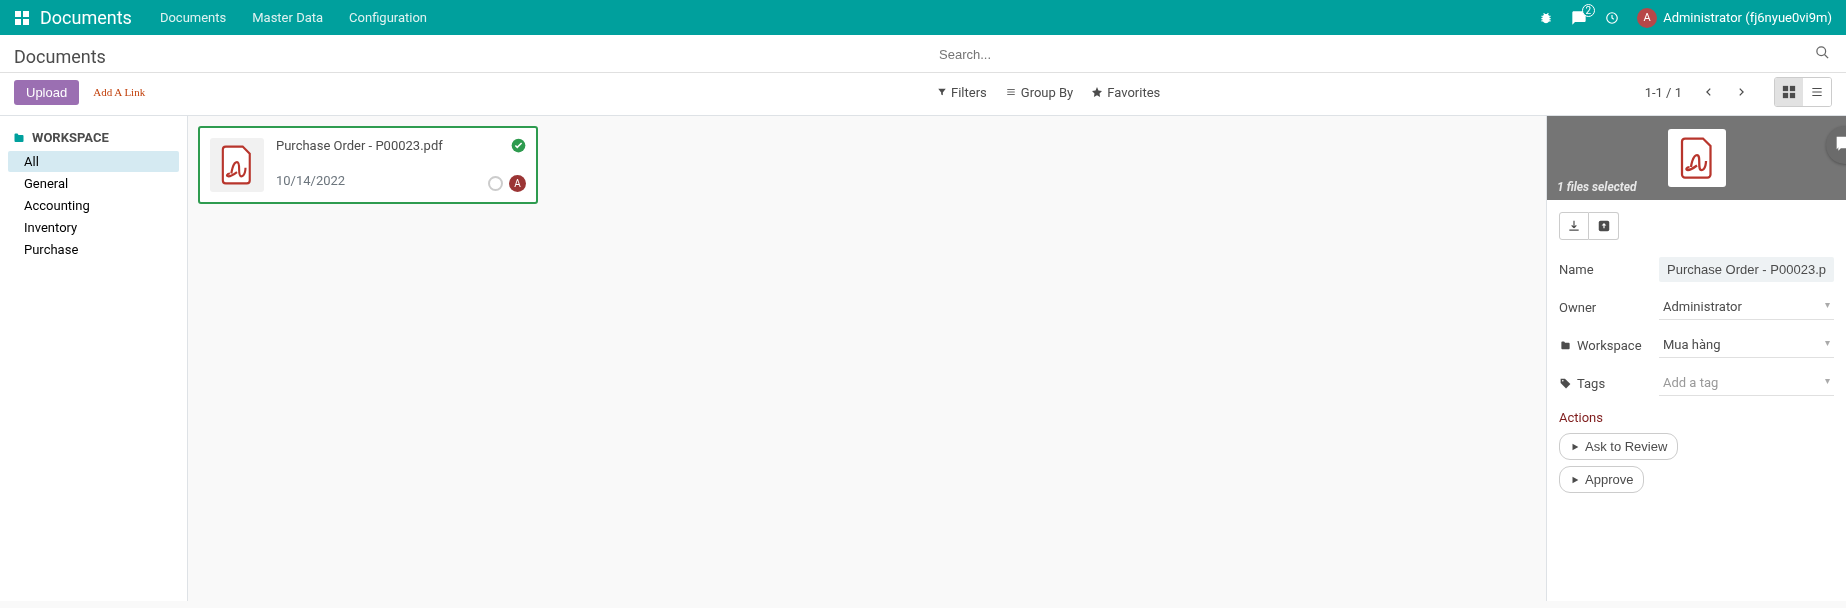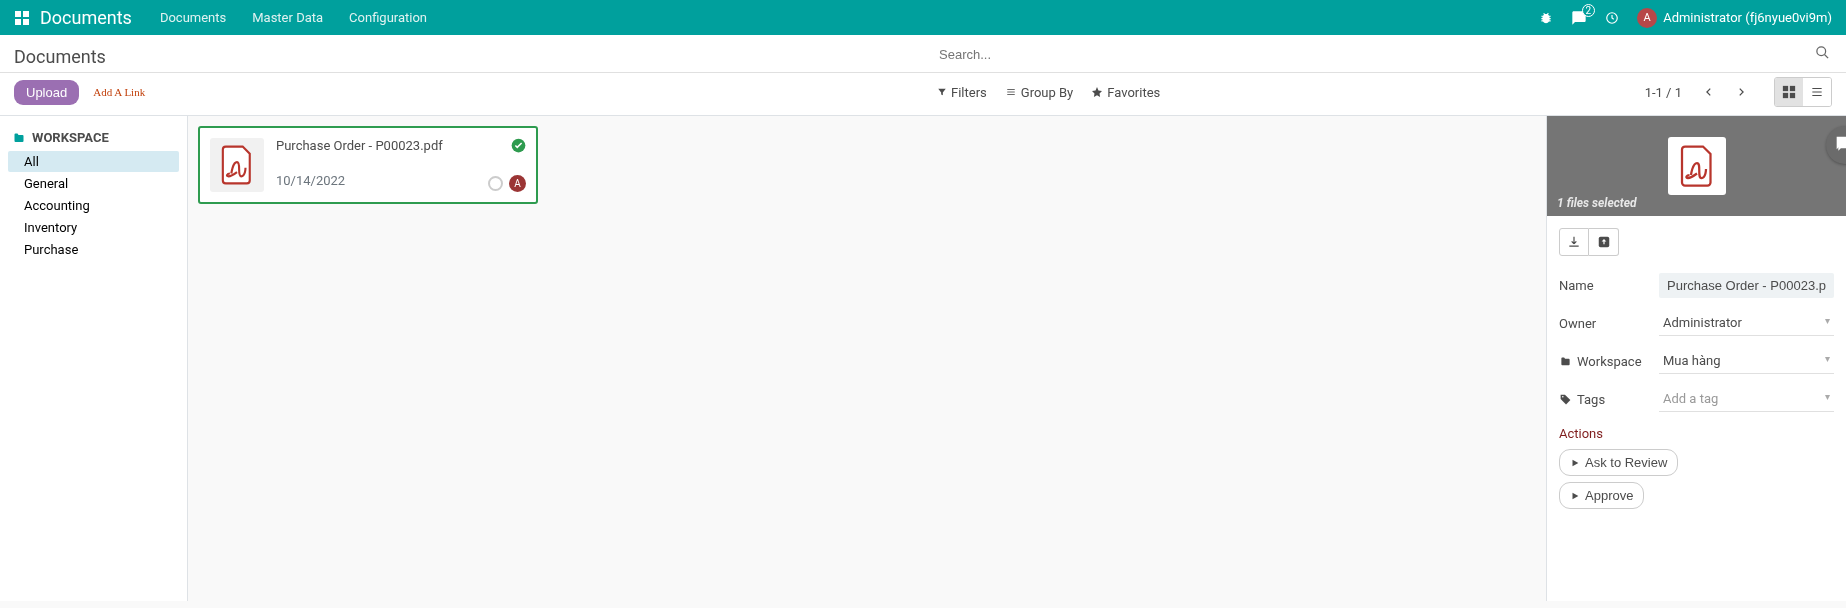--- a/index.html
+++ b/index.html
@@ -21,21 +21,21 @@
 .header-row { display: flex; align-items: center; background: #fff; border-bottom: 1px solid #e0e0e0; }
 .header-left { flex: 1; padding: 10px 14px 4px; }
 .header-title { font-size: 18px; color: #4c4c4c; }
 .header-right { flex: 1; padding: 6px 14px 4px; position: relative; }
 .search-input { width: 100%; border: none; outline: none; font-size: 13px; padding: 6px 24px 6px 2px; color: #666; }
 .search-mag { position: absolute; right: 16px; top: 10px; color: #666; }
 
 
 .ctrl-row { display: flex; align-items: center; background: #fff; border-bottom: 1px solid #dee2e6; }
 .ctrl-left { flex: 1; padding: 6px 14px 10px; display: flex; align-items: center; gap: 14px; }
-.btn-upload { background: #9b6fb2; color: #fff; border: none; padding: 5px 12px; border-radius: 9px; font-size: 13px; cursor: pointer; }
+.btn-upload { background: #9b6fb2; color: #fff; border: none; padding: 5px 12px; border-radius: 3px; font-size: 13px; cursor: pointer; }
 .btn-link { color: #c2410c; font-size: 11px; cursor: pointer; font-family: Liberation Serif, serif; }
 .ctrl-right { flex: 1; padding: 4px 14px 8px; display: flex; align-items: center; }
 .filter-btn { display: inline-flex; align-items: center; gap: 4px; font-size: 13px; color: #4c4c4c; margin-right: 18px; cursor: pointer; }
 .ctrl-pager { margin-left: auto; display: flex; align-items: center; gap: 6px; }
 .pager-text { font-size: 13px; color: #4c4c4c; margin-right: 8px; }
 .pager-arrow { width: 26px; height: 26px; display: inline-flex; align-items: center; justify-content: center; cursor: pointer; color: #4c4c4c; border-radius: 3px; }
 .view-switch { display: flex; margin-left: 14px; border: 1px solid #ccc; border-radius: 3px; overflow: hidden; }
 .view-btn { width: 28px; height: 28px; display: inline-flex; align-items: center; justify-content: center; cursor: pointer; background: #fff; }
 .view-btn.active { background: #e2e2e2; }
 
@@ -52,21 +52,21 @@
 .card .info { flex: 1; }
 .card .fname { font-size: 13px; color: #4c4c4c; margin-bottom: 20px; }
 .card .fdate { font-size: 13px; color: #6c757d; }
 .card .check { position: absolute; top: 10px; right: 10px; color: #2e9b4f; }
 .card .bottom-icons { position: absolute; bottom: 10px; right: 10px; display: flex; gap: 6px; align-items: center; }
 .avatar-s { width: 17px; height: 17px; border-radius: 50%; background: #9b3535; color: #fff; font-size: 10px; display: inline-flex; align-items: center; justify-content: center; }
 .circle-empty { width: 15px; height: 15px; border: 2px solid #ccc; border-radius: 50%; display: inline-block; }
 
 
 .details { width: 300px; background: #fff; display: flex; flex-direction: column; border-left: 1px solid #dee2e6; position: relative; }
-.details-header { background: #757575; height: 100px; display: flex; align-items: center; justify-content: center; position: relative; }
+.details-header { background: #757575; height: 84px; display: flex; align-items: center; justify-content: center; position: relative; }
 .details-header .thumb-lg { width: 58px; height: 58px; background: #fff; border-radius: 3px; display: flex; align-items: center; justify-content: center; }
 .details-header .sel-text { position: absolute; bottom: 6px; left: 10px; color: #e8e8e8; font-weight: bold; font-style: italic; font-size: 12px; }
 .details-body { padding: 12px; }
 .action-icons { display: flex; gap: 0; margin-bottom: 14px; }
 .action-icon { width: 30px; height: 28px; border: 1px solid #ccc; display: inline-flex; align-items: center; justify-content: center; cursor: pointer; }
 .action-icon:first-child { border-radius: 3px 0 0 3px; }
 .action-icon:last-child { border-radius: 0 3px 3px 0; border-left: none; }
 .field-row { display: flex; align-items: center; margin-bottom: 8px; min-height: 30px; }
 .field-label { width: 100px; font-size: 13px; color: #4c4c4c; display: flex; align-items: center; gap: 5px; }
 .field-value { flex: 1; }

